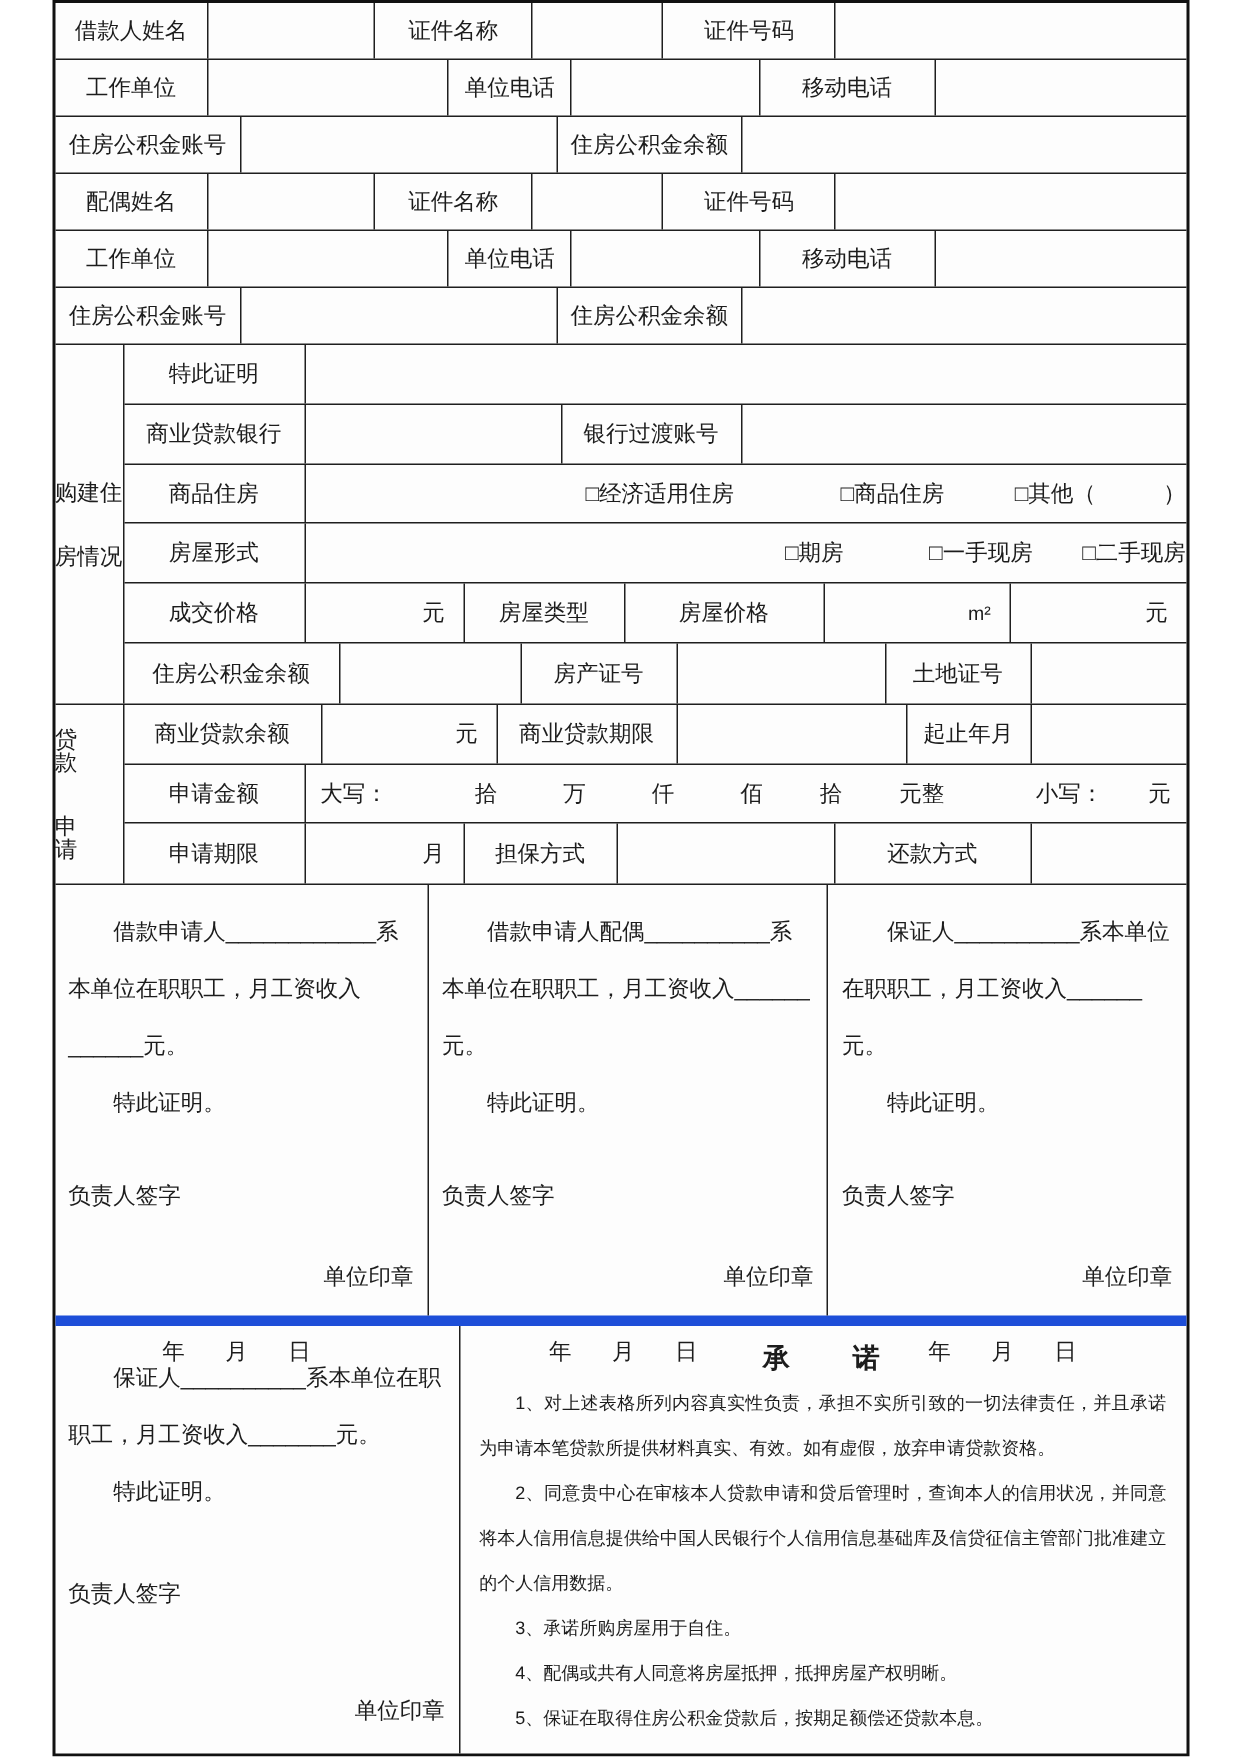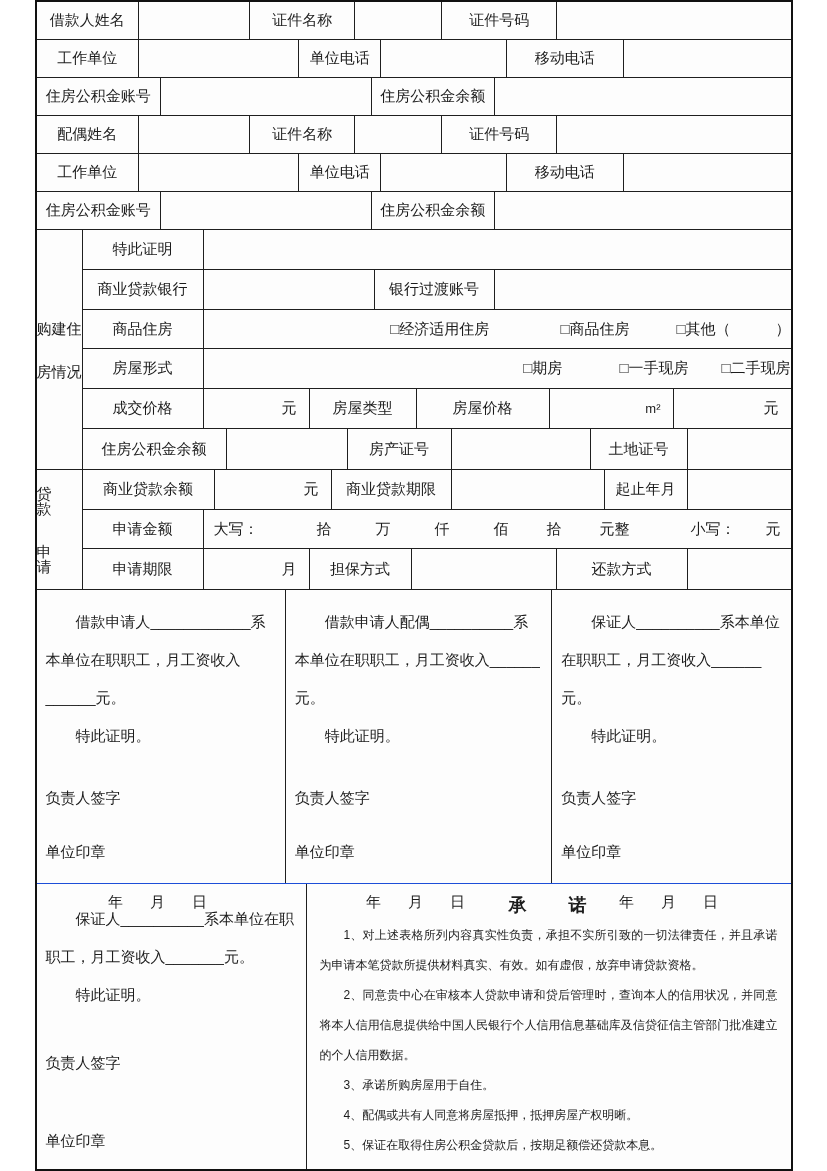--- a/index.html
+++ b/index.html
@@ -44,32 +44,32 @@
   .opt { display:inline-block; }
   
   .amount { padding:0 10px; }
   .amount span { display:inline-block; }
   .am-u1 { margin-left:58px; }
   .am-u2,.am-u3,.am-u4 { margin-left:44px; }
   .am-u5,.am-u6 { margin-left:38px; }
   .am-small { margin-left:61px; }
   .am-yuan { margin-left:auto; }
   
-  .certrow { display:flex; height:294px; border-bottom:1px solid #1d4ed8; }
+  .certrow { display:flex; height:294px; border-bottom:7px solid #1d4ed8; }
   .cert {
     border-right:1px solid #1f1f1f;
     padding:13px 9px 0 9px;
     font-size:15px;
   }
   .cert.last { border-right:none; }
   .cert p { line-height:38px; }
   .cert-body { text-indent:2em; white-space:normal; }
   .cert-confirm { text-indent:2em; }
   .cert-sign { margin-top:24px; }
-  .cert-seal { margin-top:16px; text-align:left; }
+  .cert-seal { margin-top:16px; text-align:right; }
   .cert-date { margin-top:12px; text-align:center; letter-spacing:6px; }
   
   .bottomrow { display:flex; height:285px; }
   .cert2 { width:270px; border-right:1px solid #1f1f1f; padding:16px 9px 0 9px; font-size:15px; }
   .cert2 p { line-height:38px; }
   .cert2 .cert-sign { margin-top:30px; }
   .cert2 .cert-seal { margin-top:40px; }
   .commit { flex:1; padding:6px 13px 0 13px; }
   .commit-title {
     text-align:center; font-size:18px; font-weight:bold;

